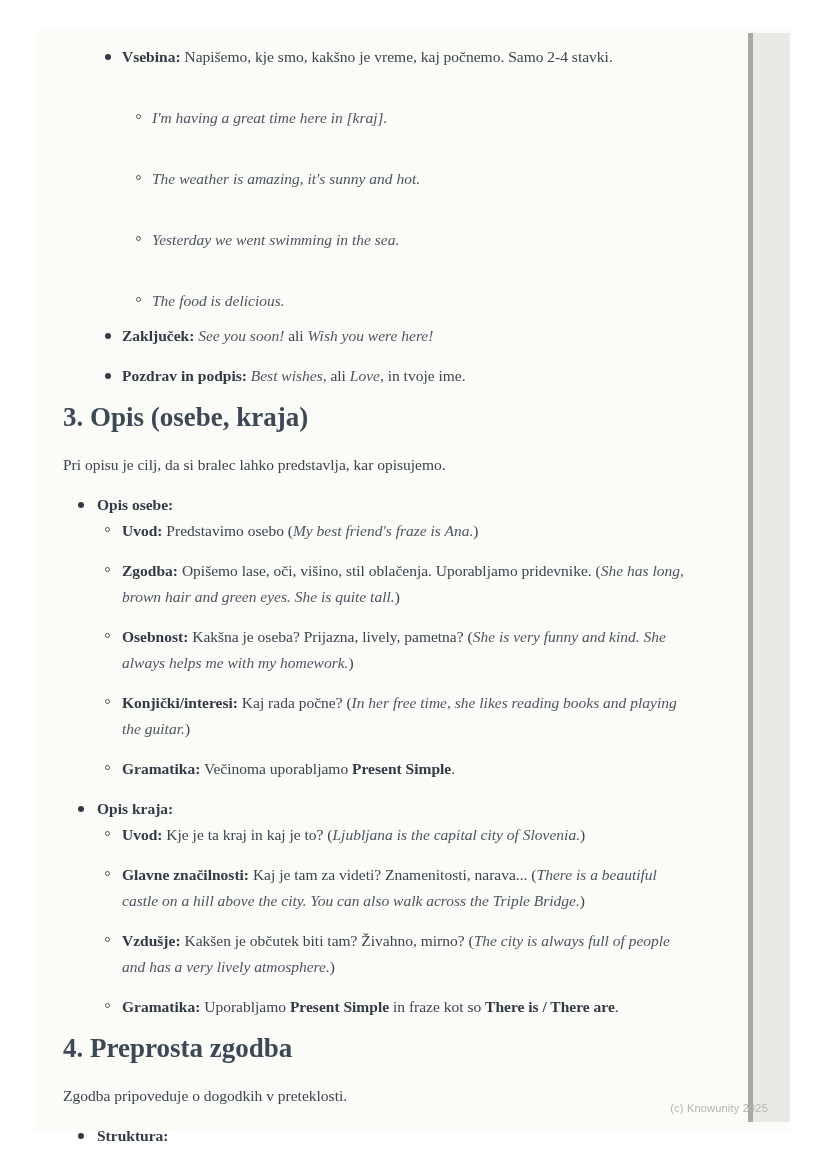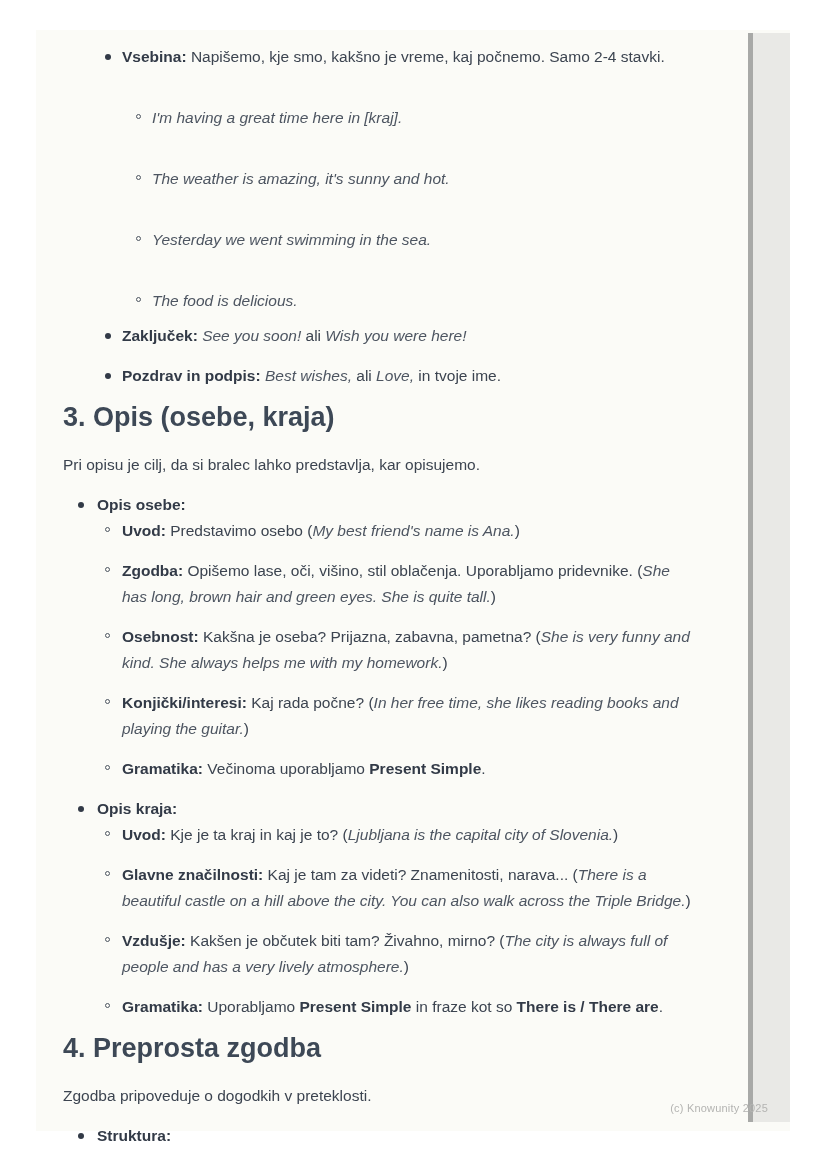--- a/index.html
+++ b/index.html
@@ -12,21 +12,21 @@
     width:828px;height:1171px;background:var(--bg);
     font-family:"Liberation Sans", sans-serif;overflow:hidden;
   }
   .viewport{position:relative;width:828px;height:1171px;}
   .paper{
     position:absolute;left:36px;top:30px;width:754px;height:1101px;
     background:var(--paper);
   }
   .content{
     position:relative;padding:14px 94px 0 27px;
-    font-size:15.5px;line-height:26px;color:var(--text);
+    font-size:15.5px;line-height:26px;color:var(--text);font-family:Liberation Serif, serif;
   }
   .heading{
     font-size:27px;line-height:28px;font-weight:700;color:var(--heading);
     margin:10px 0 21px 0;
   }
   .para{margin:0 0 14px 0;}
   .list{margin:0;}
   .list.sub{margin-bottom:9px;}
   .li{position:relative;margin-bottom:14px;}
   .li.tight{margin-bottom:6px;margin-top:35px;}
@@ -62,23 +62,23 @@
             <div class="li ind3 tight"><span class="bullet circle"></span><span class="li-text"><span class="i">The food is delicious.</span></span></div>
           </div>
           <div class="li ind2"><span class="bullet dot"></span><span class="li-text"><span class="b">Zaključek:</span><span> </span><span class="i">See you soon!</span><span> ali </span><span class="i">Wish you were here!</span></span></div>
           <div class="li ind2"><span class="bullet dot"></span><span class="li-text"><span class="b">Pozdrav in podpis:</span><span> </span><span class="i">Best wishes,</span><span> ali </span><span class="i">Love,</span><span> in tvoje ime.</span></span></div>
         </div>
         <div class="heading">3. Opis (osebe, kraja)</div>
         <div class="para">Pri opisu je cilj, da si bralec lahko predstavlja, kar opisujemo.</div>
         <div class="list list">
           <div class="li ind1 haskids"><span class="bullet dot"></span><span class="li-text"><span class="b">Opis osebe:</span></span></div>
           <div class="list list sub">
-            <div class="li ind2"><span class="bullet circle"></span><span class="li-text"><span class="b">Uvod:</span><span> Predstavimo osebo (</span><span class="i">My best friend's name is Ana.</span><span>)</span></span></div>
+            <div class="li ind2"><span class="bullet circle"></span><span class="li-text"><span class="b">Uvod:</span><span> Predstavimo osebo (</span><span class="i">My best friend's fraze is Ana.</span><span>)</span></span></div>
             <div class="li ind2"><span class="bullet circle"></span><span class="li-text"><span class="b">Zgodba:</span><span> Opišemo lase, oči, višino, stil oblačenja. Uporabljamo pridevnike. (</span><span class="i">She has long, brown hair and green eyes. She is quite tall.</span><span>)</span></span></div>
-            <div class="li ind2"><span class="bullet circle"></span><span class="li-text"><span class="b">Osebnost:</span><span> Kakšna je oseba? Prijazna, zabavna, pametna? (</span><span class="i">She is very funny and kind. She always helps me with my homework.</span><span>)</span></span></div>
+            <div class="li ind2"><span class="bullet circle"></span><span class="li-text"><span class="b">Osebnost:</span><span> Kakšna je oseba? Prijazna, lively, pametna? (</span><span class="i">She is very funny and kind. She always helps me with my homework.</span><span>)</span></span></div>
             <div class="li ind2"><span class="bullet circle"></span><span class="li-text"><span class="b">Konjički/interesi:</span><span> Kaj rada počne? (</span><span class="i">In her free time, she likes reading books and playing the guitar.</span><span>)</span></span></div>
             <div class="li ind2"><span class="bullet circle"></span><span class="li-text"><span class="b">Gramatika:</span><span> Večinoma uporabljamo </span><span class="b">Present Simple</span><span>.</span></span></div>
           </div>
           <div class="li ind1 haskids"><span class="bullet dot"></span><span class="li-text"><span class="b">Opis kraja:</span></span></div>
           <div class="list list sub">
             <div class="li ind2"><span class="bullet circle"></span><span class="li-text"><span class="b">Uvod:</span><span> Kje je ta kraj in kaj je to? (</span><span class="i">Ljubljana is the capital city of Slovenia.</span><span>)</span></span></div>
             <div class="li ind2"><span class="bullet circle"></span><span class="li-text"><span class="b">Glavne značilnosti:</span><span> Kaj je tam za videti? Znamenitosti, narava... (</span><span class="i">There is a beautiful castle on a hill above the city. You can also walk across the Triple Bridge.</span><span>)</span></span></div>
             <div class="li ind2"><span class="bullet circle"></span><span class="li-text"><span class="b">Vzdušje:</span><span> Kakšen je občutek biti tam? Živahno, mirno? (</span><span class="i">The city is always full of people and has a very lively atmosphere.</span><span>)</span></span></div>
             <div class="li ind2"><span class="bullet circle"></span><span class="li-text"><span class="b">Gramatika:</span><span> Uporabljamo </span><span class="b">Present Simple</span><span> in fraze kot so </span><span class="b">There is / There are</span><span>.</span></span></div>
           </div>

